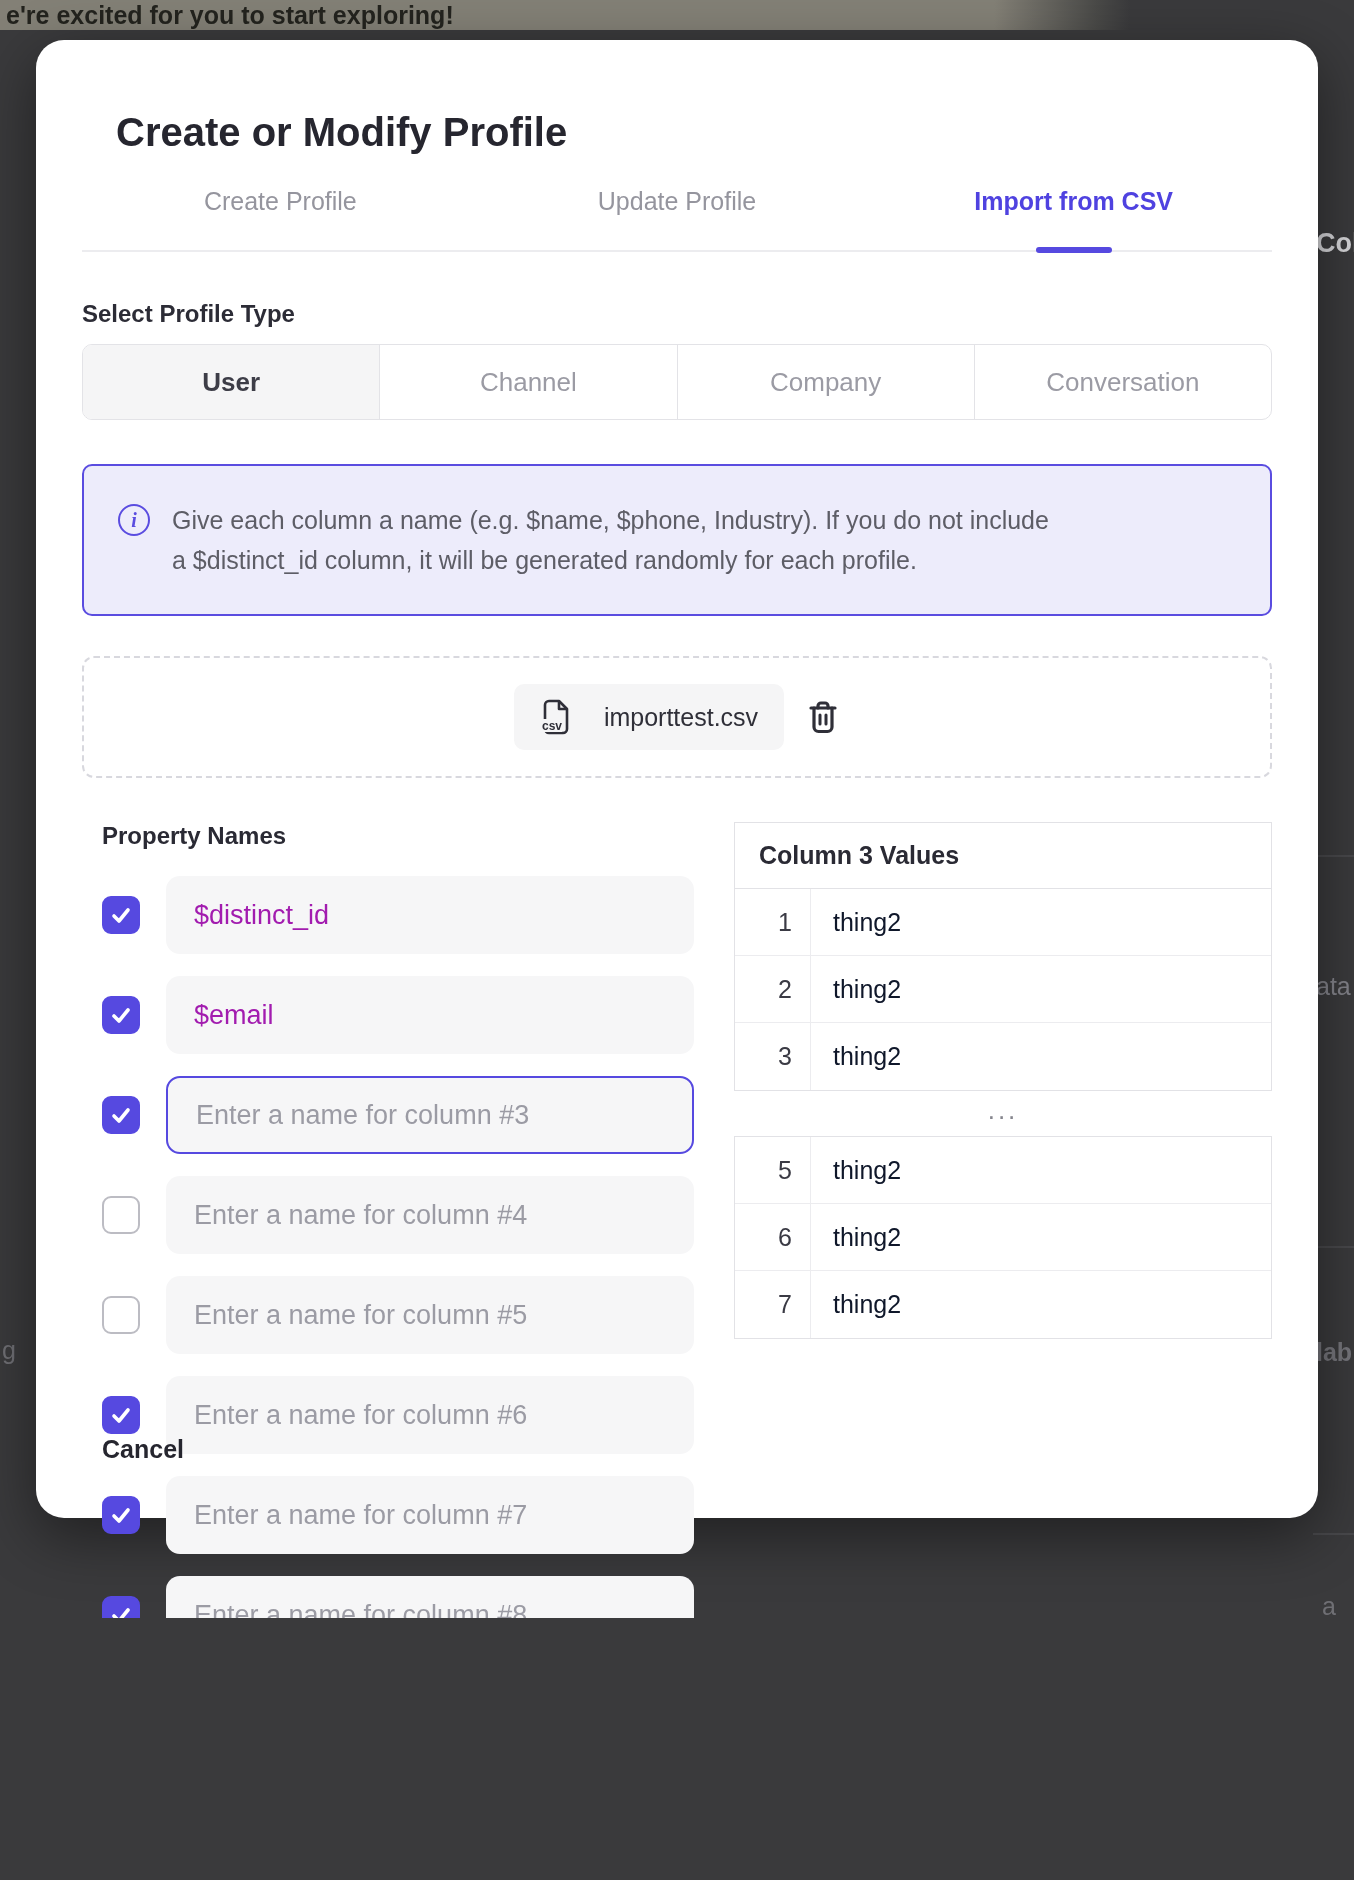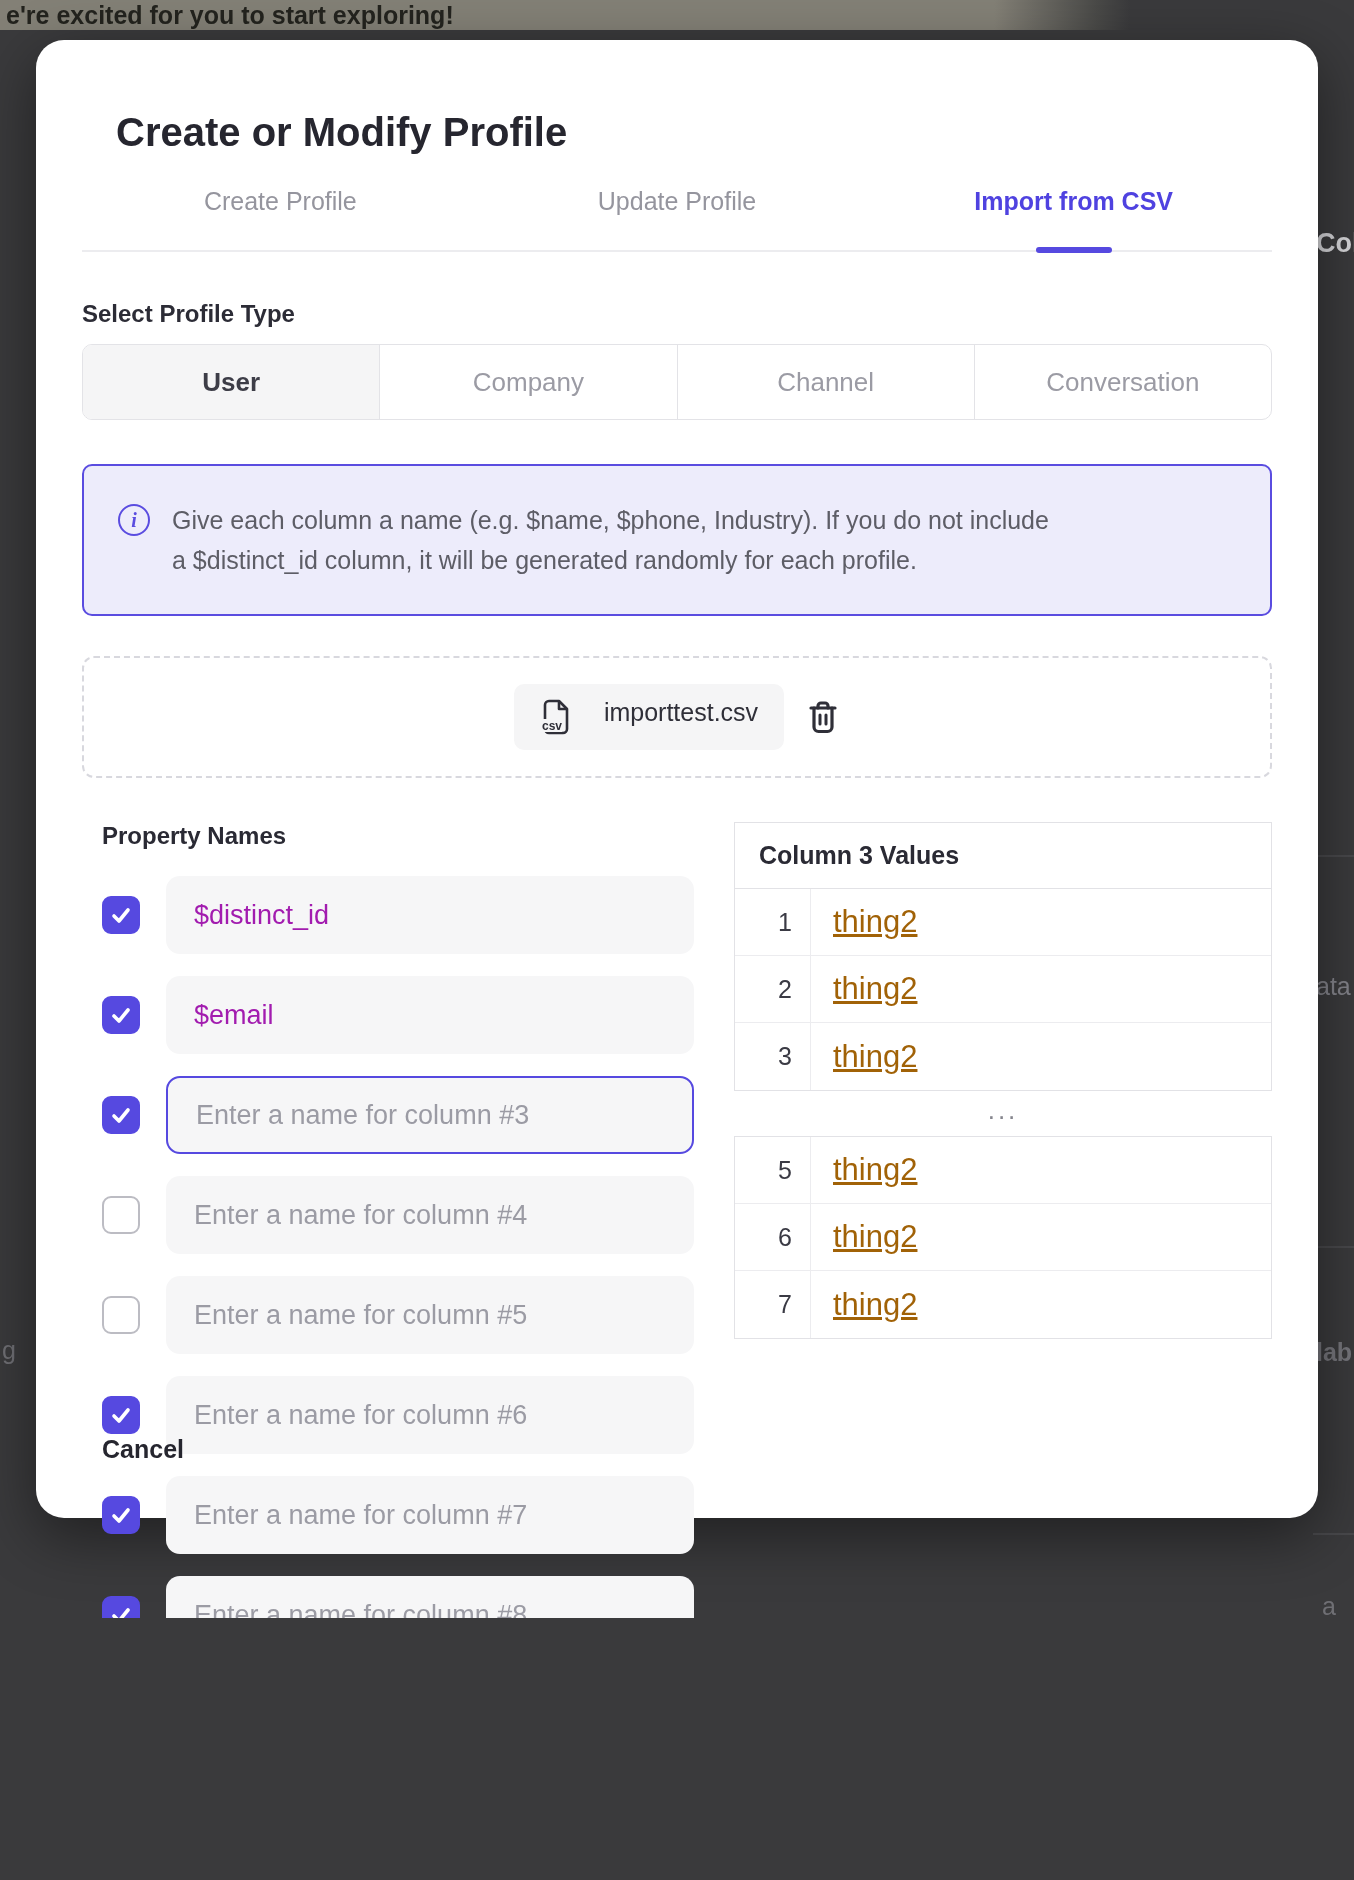--- a/index.html
+++ b/index.html
@@ -75,21 +75,21 @@
     margin-top:4px; font-style:italic;
   }
   .info-text { font-size:25px; line-height:40px; color:#5d5d66; max-width:890px; }
 
   
   .upload-box {
     margin-top:40px; height:122px; border:2px dashed #d8d8de; border-radius:12px;
     display:flex; align-items:center; justify-content:center; gap:22px;
   }
   .file-chip {
-    display:flex; align-items:flex-start; gap:32px; background:#f5f5f6;
+    display:flex; align-items:center; gap:32px; background:#f5f5f6;
     border-radius:10px; padding:14px 26px; cursor:default;
   }
   .file-chip .fname { font-size:25px; color:#2f2f38; }
   .icon-btn { background:none; border:none; cursor:pointer; display:flex; align-items:center; }
 
   
   .main { display:flex; gap:40px; margin-top:44px; }
   .left-col { width:612px; padding-left:20px; }
   .right-col { flex:1; }
   .prop-heading { font-size:24px; font-weight:700; color:#2a2a34; margin-bottom:26px; }
@@ -115,21 +115,21 @@
   .vtable .thead {
     padding:18px 24px; font-size:25px; font-weight:700; color:#2a2a34;
     border-bottom:1px solid #e2e2e6;
   }
   .vrow { display:flex; border-bottom:1px solid #ececef; height:67px; align-items:stretch; }
   .vrow:last-child { border-bottom:none; }
   .vnum {
     width:76px; display:flex; align-items:center; justify-content:flex-end;
     padding-right:18px; font-size:25px; color:#3a3a44; border-right:1px solid #ececef;
   }
-  .vval { display:flex; align-items:center; padding-left:22px; font-size:31px; color:#a16207;text-decoration:underline; }
+  .vval { display:flex; align-items:center; padding-left:22px; font-size:25px; color:#0f172a; }
   .ellipsis { text-align:center; color:#85858d; font-size:26px; letter-spacing:3px; padding:4px 0 10px; }
 
   
   .footer {
     position:absolute; left:66px; right:46px; bottom:54px;
     display:flex; align-items:center; justify-content:space-between;
   }
   .cancel-btn {
     background:none; border:none; font-size:25px; font-weight:700; color:#26262f; cursor:pointer;
     font-family:"Liberation Sans", sans-serif;
@@ -162,22 +162,22 @@
   <div class="tabs">
     <div class="tab">Create Profile</div>
     <div class="tab">Update Profile</div>
     <div class="tab active">Import from CSV</div>
   </div>
 
   <div class="section-label">Select Profile Type</div>
 
   <div class="segmented">
     <div class="segment selected">User</div>
+    <div class="segment">Channel</div>
     <div class="segment">Company</div>
-    <div class="segment">Channel</div>
     <div class="segment">Conversation</div>
   </div>
 
   <div class="info-box">
     <span class="info-icon">i</span>
     <span class="info-text">Give each column a name (e.g. $name, $phone, Industry). If you do not include a $distinct_id column, it will be generated randomly for each profile.</span>
   </div>
 
   <div class="upload-box">
     <div class="file-chip">

